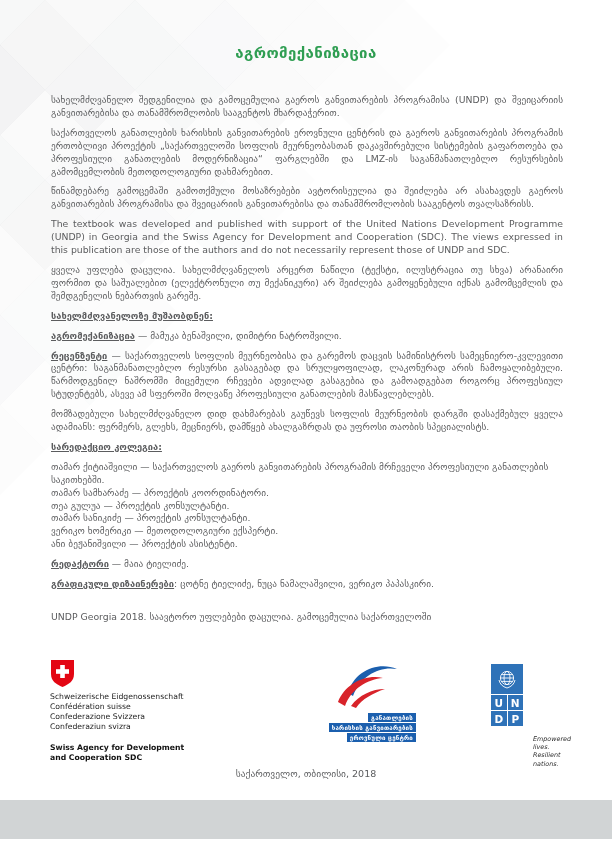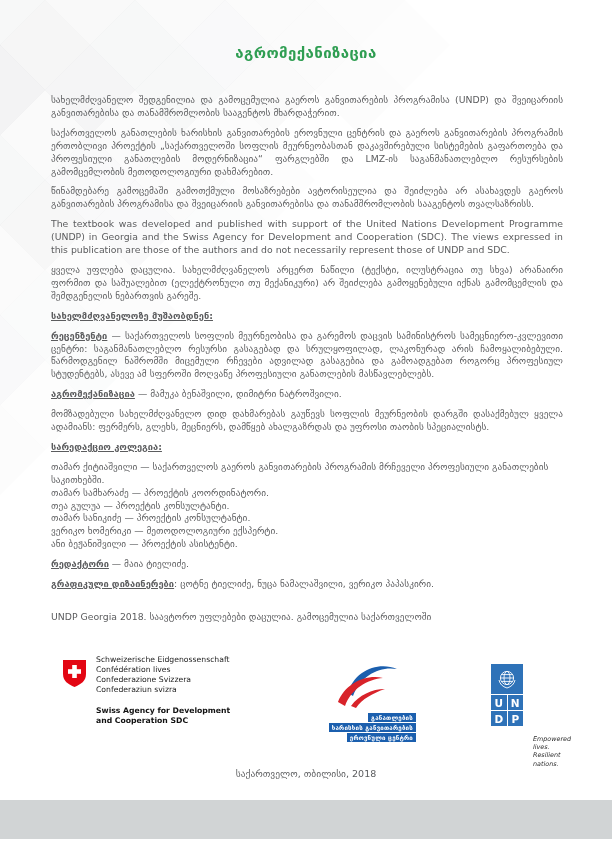--- a/index.html
+++ b/index.html
@@ -10,21 +10,21 @@
   .title{position:absolute;top:44px;left:0;right:0;margin:0;text-align:center;
          font-size:15px;font-weight:bold;color:#2f9e52;letter-spacing:.4px;z-index:1;}
   .content{position:absolute;top:94px;left:51px;width:512px;height:564px;overflow:hidden;
            z-index:1;color:#5b5c5e;font-size:9.3px;line-height:12.9px;}
   .content p{margin:0 0 7px 0;text-align:justify;}
   .content .members{margin:0 0 7px 0;}
   .content .members div{text-align:left;}
   .b{font-weight:bold;text-decoration:underline;}
   .copyright div{text-align:left;margin-top:20px;}
   
-  .sdc{position:absolute;left:62px;top:655px;display:flex;z-index:1;}
+  .sdc{position:absolute;left:50px;top:655px;display:flex;z-index:1;flex-direction:column;}
   .sdc .shield{margin-right:9px;margin-top:4px;}
   .sdc-lines{font-size:7.7px;line-height:10px;color:#1c1c1c;}
   .sdc-agency{margin-top:11px;font-weight:bold;font-size:7.7px;line-height:10px;color:#111;}
   
   .eqe{position:absolute;left:320px;top:660px;width:96px;display:flex;flex-direction:column;
        align-items:flex-end;z-index:1;}
   .eqe .swoosh{margin-right:16px;}
   .eqe-strip{background:#1b5fae;color:#fff;font-size:6.2px;font-weight:bold;line-height:7px;
              padding:1px 3px;margin-top:1px;letter-spacing:.2px;}
   
@@ -84,23 +84,23 @@
 
   <div class="content">
     <p>სახელმძღვანელო შედგენილია და გამოცემულია გაეროს განვითარების პროგრამისა (UNDP) და შვეიცარიის განვითარებისა და თანამშრომლობის სააგენტოს მხარდაჭერით.</p>
     <p>საქართველოს განათლების ხარისხის განვითარების ეროვნული ცენტრის და გაეროს განვითარების პროგრამის ერთობლივი პროექტის „საქართველოში სოფლის მეურნეობასთან დაკავშირებული სისტემების გაფართოება და პროფესიული განათლების მოდერნიზაცია“ ფარგლებში და LMZ-ის საგანმანათლებლო რესურსების გამომცემლობის მეთოდოლოგიური დახმარებით.</p>
     <p>წინამდებარე გამოცემაში გამოთქმული მოსაზრებები ავტორისეულია და შეიძლება არ ასახავდეს გაეროს განვითარების პროგრამისა და შვეიცარიის განვითარებისა და თანამშრომლობის სააგენტოს თვალსაზრისს.</p>
     <p>The textbook was developed and published with support of the United Nations Development Programme  (UNDP) in Georgia and the Swiss Agency for Development and Cooperation (SDC). The views expressed in this publication are those of the authors and do not necessarily represent those of UNDP and SDC.</p>
     <p>ყველა უფლება დაცულია. სახელმძღვანელოს არცერთ ნაწილი (ტექსტი, ილუსტრაცია თუ სხვა) არანაირი ფორმით და საშუალებით (ელექტრონული თუ მექანიკური) არ შეიძლება გამოყენებული იქნას გამომცემლის და შემდგენელის ნებართვის გარეშე.</p>
 
     <p class="b">სახელმძღვანელოზე მუშაობდნენ:</p>
 
+    <p><span class="b">აგრომექანიზაცია</span><span> — მამუკა ბენაშვილი, დიმიტრი ნატროშვილი.</span></p>
+
     <p><span class="b">რეცენზენტი</span><span> — საქართველოს სოფლის მეურნეობისა და გარემოს დაცვის სამინისტროს სამეცნიერო-კვლევითი ცენტრი: საგანმანათლებლო რესურსი გასაგებად და სრულყოფილად, ლაკონურად არის ჩამოყალიბებული. წარმოდგენილ ნაშრომში მიცემული რჩევები ადვილად გასაგებია და გამოადგებათ როგორც პროფესიულ სტუდენტებს, ასევე ამ სფეროში მოღვაწე პროფესიული განათლების მასწავლებლებს.</span></p>
-
-    <p><span class="b">აგრომექანიზაცია</span><span> — მამუკა ბენაშვილი, დიმიტრი ნატროშვილი.</span></p>
 
     <p>მომზადებული სახელმძღვანელო დიდ დახმარებას გაუწევს სოფლის მეურნეობის დარგში დასაქმებულ ყველა ადამიანს: ფერმერს, გლეხს, მეცნიერს, დამწყებ ახალგაზრდას და უფროსი თაობის სპეციალისტს.</p>
 
     <p class="b">სარედაქციო კოლეგია:</p>
 
     <div class="members">
       <div>თამარ ქიტიაშვილი — საქართველოს გაეროს განვითარების პროგრამის მრჩეველი პროფესიული განათლების საკითხებში.</div>
       <div>თამარ სამხარაძე — პროექტის კოორდინატორი.</div>
       <div>თეა გულუა — პროექტის კონსულტანტი.</div>
       <div>თამარ სანიკიძე — პროექტის კონსულტანტი.</div>
@@ -121,21 +121,21 @@
     <span class="shield">
       <svg width="25" height="29" viewBox="0 0 25 29">
         <path d="M1 1 h23 v14 c0 7.3 -5.2 10.3 -11.5 13 C6.2 25.3 1 22.3 1 15 Z" fill="#e30613"></path>
         <rect x="10.2" y="6" width="4.6" height="13" fill="#ffffff"></rect>
         <rect x="6" y="10.2" width="13" height="4.6" fill="#ffffff"></rect>
       </svg>
     </span>
     <div>
       <div class="sdc-lines">
         <div>Schweizerische Eidgenossenschaft</div>
-        <div>Confédération lives</div>
+        <div>Confédération suisse</div>
         <div>Confederazione Svizzera</div>
         <div>Confederaziun svizra</div>
       </div>
       <div class="sdc-agency">
         <div>Swiss Agency for Development</div>
         <div>and Cooperation SDC</div>
       </div>
     </div>
   </div>
 

